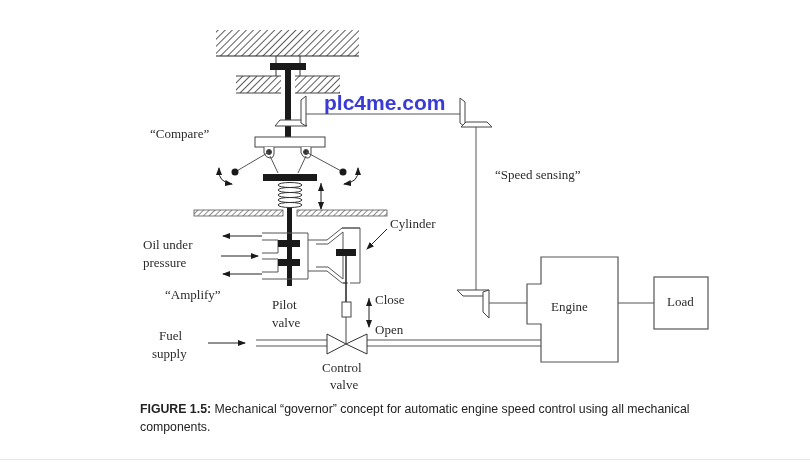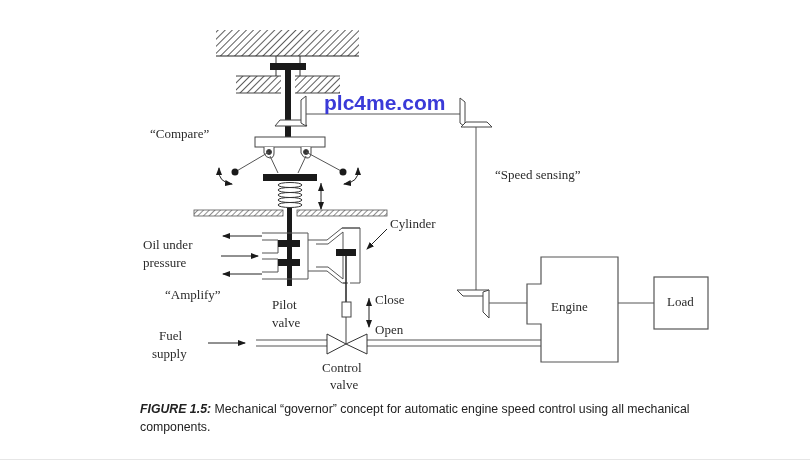--- a/index.html
+++ b/index.html
@@ -1,21 +1,21 @@
 <!DOCTYPE html>
 <html><head>
 <meta charset="utf-8">
 <style>
   html, body { margin: 0; padding: 0; background: #ffffff; }
   body { width: 810px; height: 462px; position: relative; overflow: hidden; font-family: "Liberation Serif", serif; }
   #diagram { position: absolute; left: 0; top: 0; width: 810px; height: 400px; }
   .lbl { font-family: "Liberation Serif", serif; font-size: 13px; fill: #2b2b2b; }
   .wm { font-family: "Liberation Sans", sans-serif; font-size: 21px; font-weight: bold; fill: #3a3ad8; }
   .caption { position: absolute; left: 140px; top: 400px; width: 560px; font-family: "Liberation Sans", sans-serif; font-size: 12.3px; line-height: 18px; color: #222; }
-  .caption b { font-weight: bold; font-style: italic; }
+  .caption b { font-weight: bold; }
   .bottom-rule { position: absolute; left: 0; right: 0; top: 459px; height: 1px; background: #e6e6e6; }
 </style>
 </head>
 <body>
 
 <svg id="diagram" viewBox="0 0 810 400" xmlns="http://www.w3.org/2000/svg">
   <defs>
     <pattern id="hatch" patternUnits="userSpaceOnUse" width="5" height="5" patternTransform="rotate(45)">
       <rect width="5" height="5" fill="#fff"></rect>
       <line x1="0" y1="0" x2="0" y2="5" stroke="#333" stroke-width="1.6"></line>

